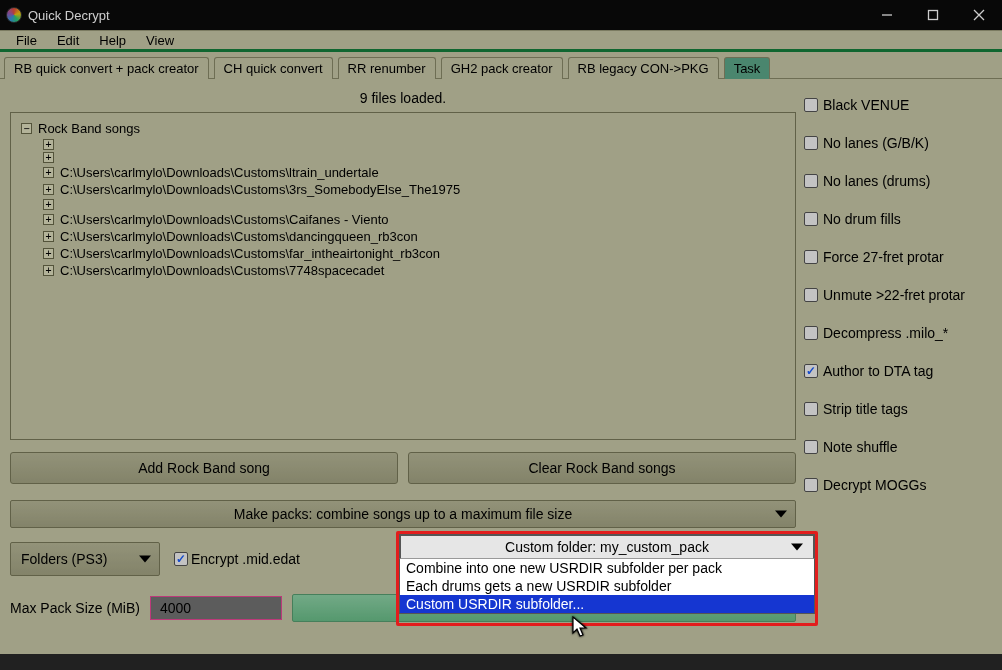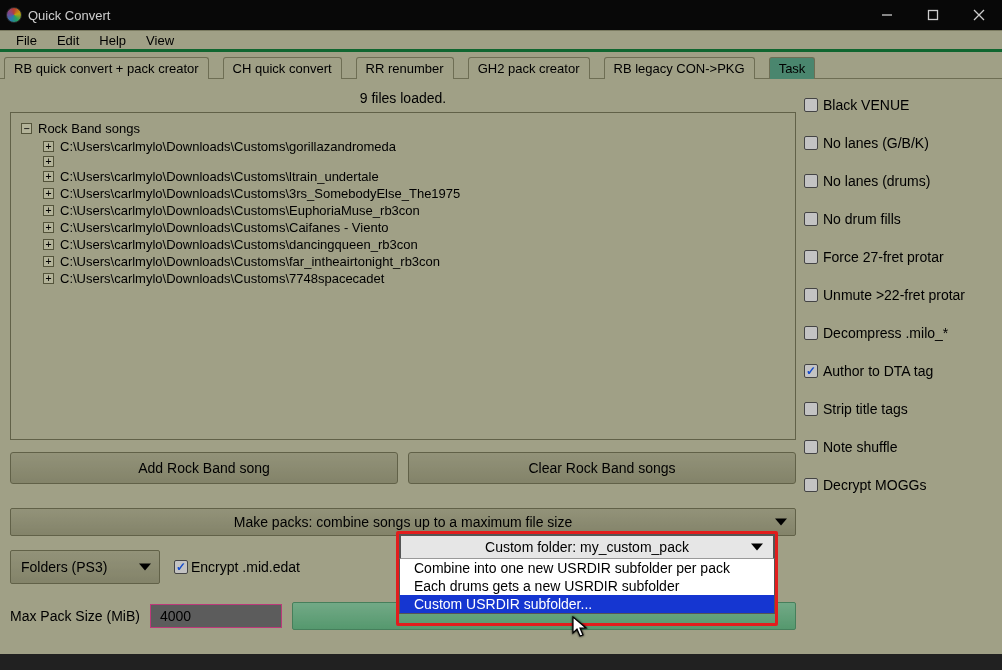--- a/index.html
+++ b/index.html
@@ -40,21 +40,21 @@
   .menubar .mitem { padding: 0 10px; cursor: pointer; }
 
   
   .client {
     position: relative; height: calc(670px - 30px - 22px);
     background: #c8c8a8;
   }
 
   
   .tabs {
-    display: flex; gap: 12px; padding: 4px 4px 0 4px;
+    display: flex; gap: 3px; padding: 4px 4px 0 4px;
     border-bottom: 1px solid #8a8a6a;
   }
   .tab {
     padding: 3px 9px; font-size: 13px; color: #000;
     background: #c8c8a8; border: 1px solid #8a8a6a; border-bottom: none;
     border-top-left-radius: 3px; border-top-right-radius: 3px;
     position: relative; top: 1px; cursor: pointer; margin-right: 2px;
   }
   .tab.active { background: #c8c8a8; z-index: 2; }
   .tab.task { background: #5da88a; }
@@ -87,21 +87,21 @@
   .tree-child { display: flex; align-items: center; gap: 6px; padding: 1px 0; }
 
   .two-btns { display: flex; gap: 10px; margin-top: 12px; }
   .big-btn {
     flex: 1; height: 32px; background: linear-gradient(#b8b898,#a4a484);
     border: 1px solid #7a7a5a; border-radius: 3px; font-size: 14px; color: #000;
     display: flex; align-items: center; justify-content: center; cursor: pointer;
   }
 
   .wide-dd {
-    margin-top: 24px; height: 28px; position: relative;
+    margin-top: 16px; height: 28px; position: relative;
     background: linear-gradient(#b8b898,#a4a484);
     border: 1px solid #7a7a5a; border-radius: 2px;
     display: flex; align-items: center; justify-content: center;
     font-size: 14px; color: #000; cursor: pointer;
   }
   .dd-arrow {
     position: absolute; right: 8px; top: 50%; transform: translateY(-50%);
     width: 0; height: 0; border-left: 6px solid transparent; border-right: 6px solid transparent;
     border-top: 7px solid #000;
   }
@@ -137,50 +137,50 @@
   .opt { display: flex; align-items: center; gap: 5px; font-size: 14px; padding: 11px 0; cursor: pointer; }
 
   .bottom-bar {
     position: absolute; left: 0; right: 0; bottom: 0; height: 16px;
     background: #2a2a2a;
   }
 
   
   .overlay-wrap {
     position: absolute; z-index: 600;
-    left: 396px; top: 531px; width: 382px; height: 95px;
+    left: 396px; top: 531px; width: 422px; height: 95px;
     border: 3px solid #e21d1d; border-radius: 2px;
   }
   .overlay-select {
     height: 25px; background: #e6e6e6; border: 2px solid #555; border-bottom: 1px solid #999;
     display: flex; align-items: center; justify-content: center;
     font-size: 14px; color: #000; position: relative;
   }
   .overlay-select .dd-arrow { border-top-color: #000; right: 10px; }
   .overlay-list {
     background: #fff; border: 1px solid #555; border-top: none;
     font-size: 14px; color: #000;
   }
-  .overlay-list .optitem { padding: 1px 14px; cursor: pointer; }
+  .overlay-list .optitem { padding: 1px 6px; cursor: pointer; }
   .overlay-list .optitem.hl { background: #1536d1; color: #fff; }
 
   
   .cursor {
     position: absolute; z-index: 700; left: 572px; top: 616px;
     width: 18px; height: 24px; pointer-events: none;
   }
   .cursor svg { filter: drop-shadow(0 0 1px #000); }
 </style>
 </head>
 <body>
 
 <div class="titlebar">
   <div class="left">
     <span class="appicon"></span>
-    <span>Quick Convert</span>
+    <span>Quick Decrypt</span>
   </div>
   <div class="win-controls">
     <div class="win-btn">
       <svg width="12" height="12">
           <path d="M1 6 H11"></path>
         </svg>
     </div>
     <div class="win-btn">
       <svg width="12" height="12">
           <rect x="1.5" y="1.5" width="9" height="9"></rect>
@@ -216,36 +216,34 @@
       <div class="status-line">9 files loaded.</div>
 
       <div class="tree">
         <div class="tree-root">
           <span class="expander">−</span>
           <span>Rock Band songs</span>
         </div>
         <div class="tree-children" id="tree-children">
             <div class="tree-child">
               <span class="expander">+</span>
-              <span>C:\Users\carlmylo\Downloads\Customs\gorillazandromeda</span>
             </div>
             <div class="tree-child">
               <span class="expander">+</span>
             </div>
             <div class="tree-child">
               <span class="expander">+</span>
               <span>C:\Users\carlmylo\Downloads\Customs\ltrain_undertale</span>
             </div>
             <div class="tree-child">
               <span class="expander">+</span>
               <span>C:\Users\carlmylo\Downloads\Customs\3rs_SomebodyElse_The1975</span>
             </div>
             <div class="tree-child">
               <span class="expander">+</span>
-              <span>C:\Users\carlmylo\Downloads\Customs\EuphoriaMuse_rb3con</span>
             </div>
             <div class="tree-child">
               <span class="expander">+</span>
               <span>C:\Users\carlmylo\Downloads\Customs\Caifanes - Viento</span>
             </div>
             <div class="tree-child">
               <span class="expander">+</span>
               <span>C:\Users\carlmylo\Downloads\Customs\dancingqueen_rb3con</span>
             </div>
             <div class="tree-child">

